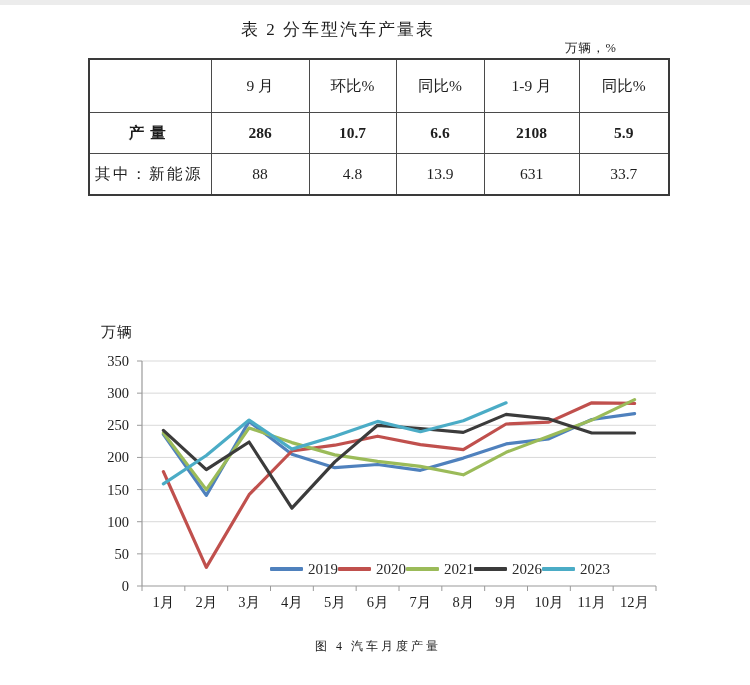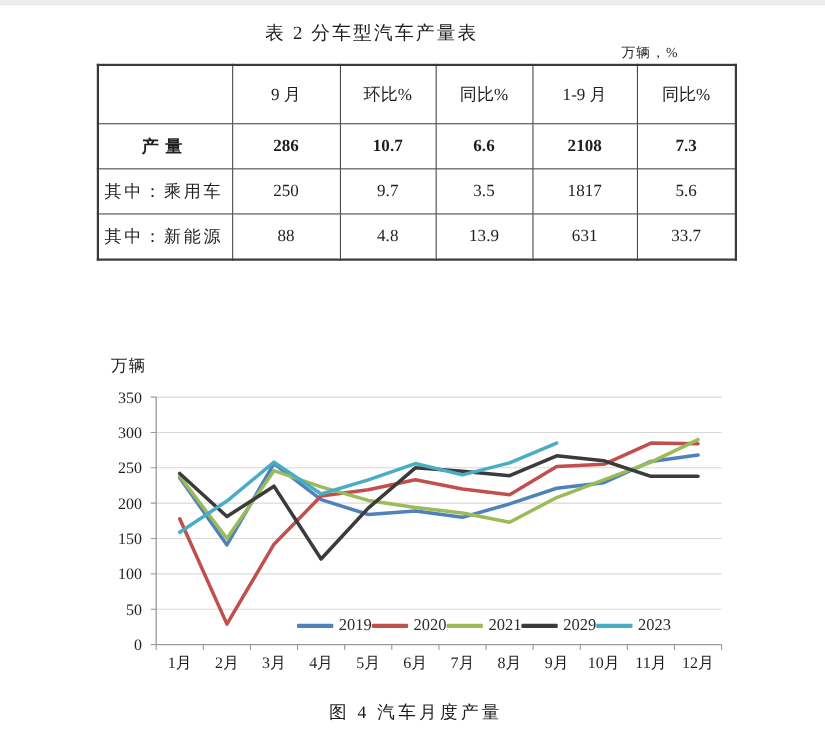--- a/index.html
+++ b/index.html
@@ -41,21 +41,21 @@
   .legend{
     position:absolute;left:229px;top:559px;width:422px;height:20px;
     display:flex;justify-content:center;align-items:center;
   }
   .legend-item{display:flex;align-items:center;}
   .legend-swatch{width:33px;height:3.5px;border-radius:1px;margin-right:5px;}
   .legend-label{font-size:15px;color:#2a2a2a;}
 
   .fig-caption{
     position:absolute;left:88px;top:638px;width:580px;text-align:center;
-    font-size:16px;letter-spacing:3px;color:#1c1c1c;white-space:nowrap;
+    font-size:12px;letter-spacing:3px;color:#1c1c1c;white-space:nowrap;
   }
 </style>
 </head>
 <body>
 
 <div id="screen">
   <div class="top-edge"></div>
 
   <div class="tbl-title">表 2  分车型汽车产量表</div>
   <div class="tbl-unit">万辆，%</div>
@@ -77,29 +77,21 @@
           <td>同比%</td>
           <td>1-9 月</td>
           <td>同比%</td>
         </tr>
         <tr class="row total">
           <td class="lbl-total">产量</td>
           <td>286</td>
           <td>10.7</td>
           <td>6.6</td>
           <td>2108</td>
-          <td>7.3</td>
-        </tr>
-        <tr class="row">
-          <td class="lbl-left">其中：乘用车</td>
-          <td>250</td>
-          <td>9.7</td>
-          <td>3.5</td>
-          <td>1817</td>
-          <td>5.6</td>
+          <td>5.9</td>
         </tr>
         <tr class="row">
           <td class="lbl-left">其中：新能源</td>
           <td>88</td>
           <td>4.8</td>
           <td>13.9</td>
           <td>631</td>
           <td>33.7</td>
         </tr>
       </tbody>
@@ -173,21 +165,21 @@
       <div class="legend-item">
         <span class="legend-swatch" style="background: rgb(192, 80, 77);"></span>
         <span class="legend-label">2020</span>
       </div>
       <div class="legend-item">
         <span class="legend-swatch" style="background: rgb(155, 187, 89);"></span>
         <span class="legend-label">2021</span>
       </div>
       <div class="legend-item">
         <span class="legend-swatch" style="background: rgb(59, 59, 59);"></span>
-        <span class="legend-label">2029</span>
+        <span class="legend-label">2026</span>
       </div>
       <div class="legend-item">
         <span class="legend-swatch" style="background: rgb(75, 172, 198);"></span>
         <span class="legend-label">2023</span>
       </div>
     </div>
 
   <div class="fig-caption">图 4  汽车月度产量</div>
 </div>
 

